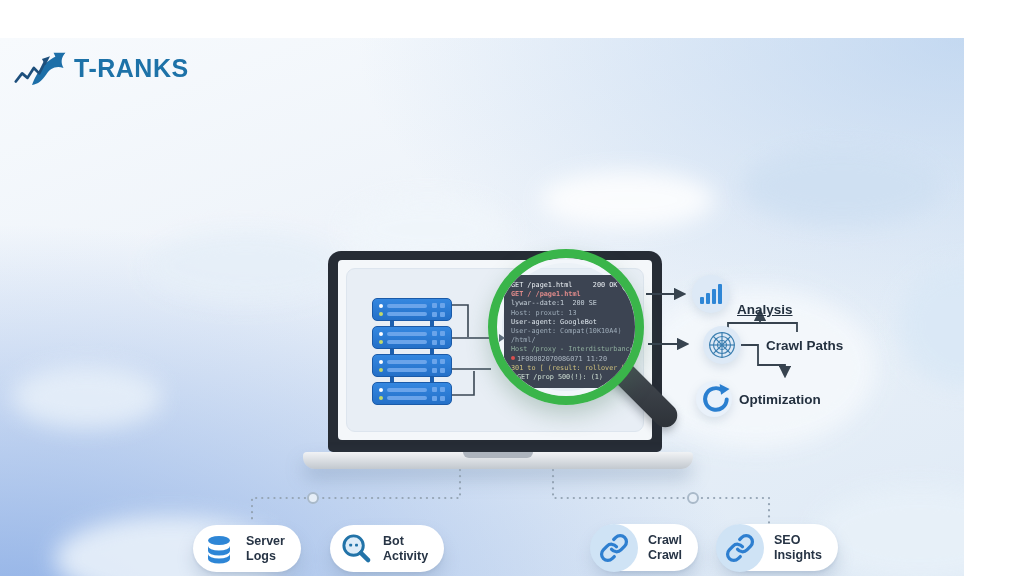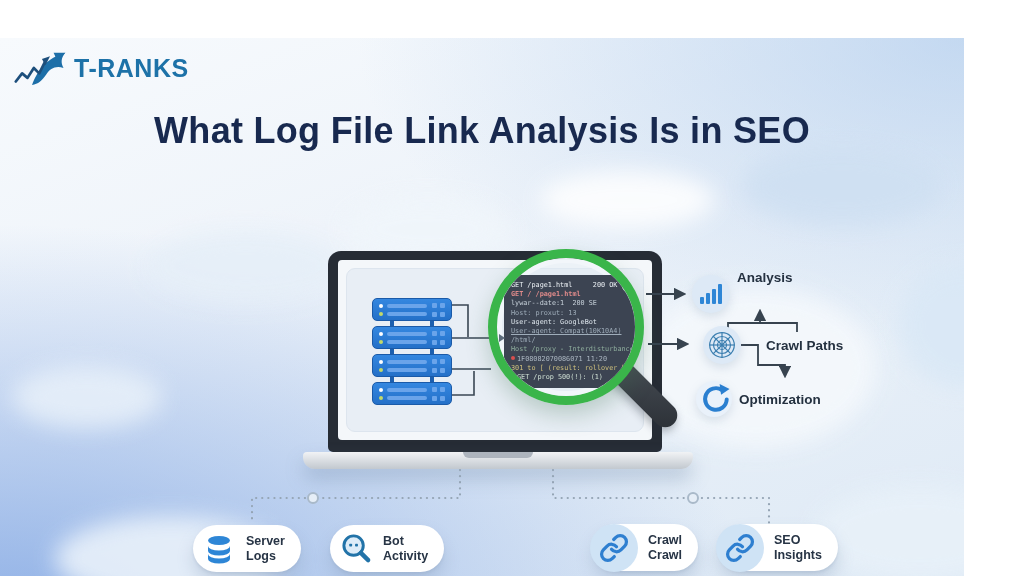--- a/index.html
+++ b/index.html
@@ -59,21 +59,21 @@
   .lines-layer{ position:absolute; left:0; top:0; z-index:20; }
 
   
   .node-circle{ position:absolute; border-radius:50%; background:#dde9f6; z-index:22;
     display:flex; align-items:center; justify-content:center;
     box-shadow:0 4px 10px rgba(130,155,185,.25);}
   .nc-analysis{ left:692px; top:237px; width:38px; height:38px;}
   .nc-web{ left:703px; top:288px; width:38px; height:38px;}
   .nc-opt{ left:696px; top:343px; width:36px; height:36px; background:#e9f1fa;}
   .flow-label{ position:absolute; z-index:22; font-size:13.5px; font-weight:700; color:#243140;}
-  .fl-analysis{ left:737px; top:232px;}
+  .fl-analysis{ left:737px; top:264px;text-decoration:underline;}
   .fl-crawl{ left:766px; top:300px;}
   .fl-opt{ left:739px; top:354px;}
 
   
   .mag-handle{ position:absolute; left:608px; top:320px; width:88px; height:24px;
     border-radius:12px; background:linear-gradient(135deg,#4a5058,#2b3036);
     transform:rotate(45deg); transform-origin:12px 12px; z-index:28;
     box-shadow:2px 4px 8px rgba(40,50,60,.35);}
   .mag{ position:absolute; left:488px; top:211px; width:156px; height:156px; border-radius:50%;
     border:9px solid #3ab54a; z-index:30;
@@ -121,21 +121,20 @@
   <div class="logo">
     <svg width="54" height="40" viewBox="0 0 60 44">
       <path d="M20,41 C26,25 36,11 57,5 C52,11 52,16 55,22 C46,19 40,23 36,29 C31,36 27,40 20,41 Z" fill="#1d6fa8"></path>
       <path d="M44,5 L57,5 L48,14 Z" fill="#1d6fa8"></path>
       <polyline points="2,37 9,28 15,33 22,22 28,28 35,14" fill="none" stroke="#1d4f7c" stroke-width="3" stroke-linejoin="round" stroke-linecap="round"></polyline>
       <polygon points="31,12 40,9 35,19" fill="#1d4f7c"></polygon>
     </svg>
     <span class="logo-text">T-RANKS</span>
   </div>
 
-  <h1 class="title">What Log File Link Analysis Is in SEO</h1>
 
   <div class="laptop-screen">
     <div class="screen-face">
       <div class="screen-panel"></div>
     </div>
   </div>
   <div class="server-rack">
       <div class="server" style="top: 0px;">
         <span class="led led1"></span>
         <span class="led led2"></span>
@@ -258,21 +257,21 @@
     <div class="mag-glass">
       <div class="ga ga1"></div>
       <div class="ga ga2"></div>
       <div class="log-window">
         <div>
             <div class="log-line"><span style="color: rgb(237, 242, 246);">GET /page1.html     200 OK</span></div>
             <div class="log-line"><span style="color: rgb(224, 139, 139); font-weight: bold;">GET / /page1.html</span></div>
             <div class="log-line"><span style="color: rgb(199, 209, 218);">lywar--date:1  200 SE</span></div>
             <div class="log-line"><span style="color: rgb(159, 173, 186);">Host: proxut: 13</span></div>
             <div class="log-line"><span style="color: rgb(221, 229, 236);">User-agent: GoogleBot</span></div>
-            <div class="log-line"><span style="color: rgb(159, 173, 186); text-decoration: underline;">User-agent: Compat(10K10A4)</span></div>
+            <div class="log-line"><span style="color: rgb(159, 173, 186);">User-agent: Compat(10K10A4)</span></div>
             <div class="log-line"><span style="color: rgb(159, 173, 186);">/html/</span></div>
             <div class="log-line"><span style="color: rgb(143, 174, 157);">Host /proxy - Interdisturbance</span></div>
             <div class="log-line"><span class="log-bullet" style="background: rgb(217, 79, 79);"></span><span style="color: rgb(174, 185, 196);">1F08082070086071 11:20</span></div>
             <div class="log-line"><span style="color: rgb(207, 192, 125);">301 to [ (result: rollover bot)</span></div>
             <div class="log-line"><span class="log-bullet" style="background: rgb(69, 168, 92);"></span><span style="color: rgb(207, 224, 212);">GET /prop 500(!): (1)</span></div>
           </div>
         <div class="check-badge">✓</div>
       </div>
     </div>
   </div>

